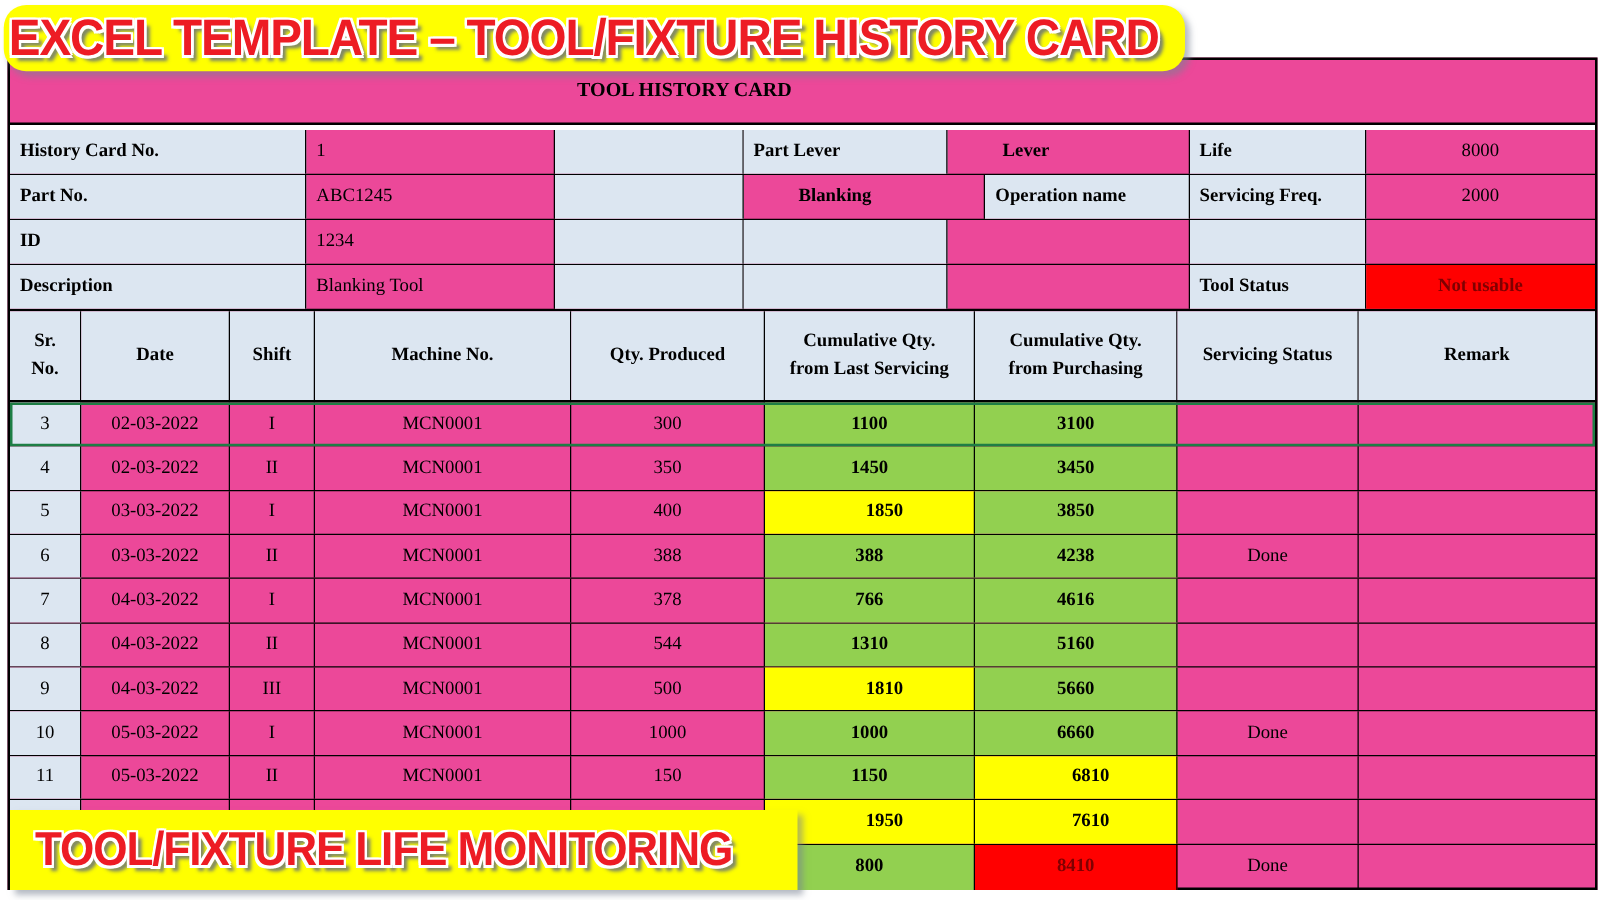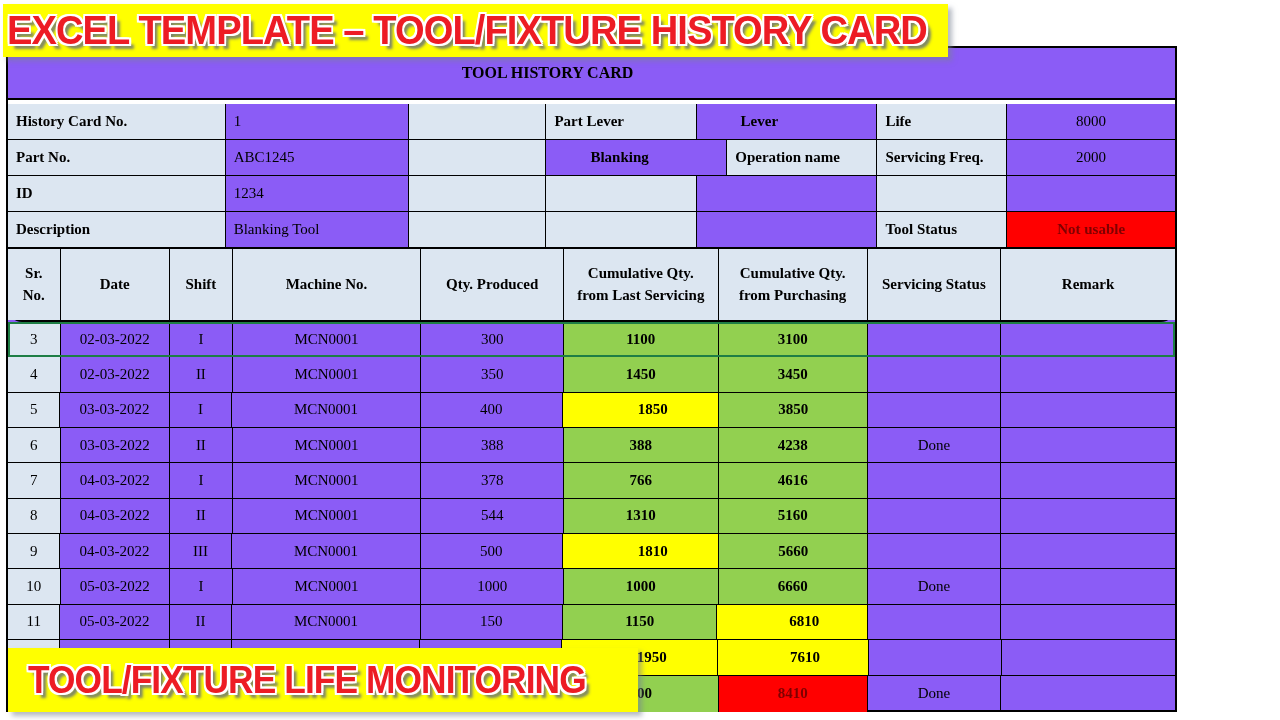--- a/index.html
+++ b/index.html
@@ -8,41 +8,41 @@
     --grid:#000;
   }
   *{margin:0;padding:0;box-sizing:border-box;}
   html,body{background:#fff;}
   body{
     width:1280px;height:720px;position:relative;overflow:hidden;
     font-family:"Liberation Serif", serif;font-size:15px;color:#000;
   }
   
   .sheet{
-    position:absolute;left:6px;top:46px;width:1171px;height:666px;
-    border:2px solid var(--grid);background:#8b5cf6;
+    position:absolute;left:6px;top:46px;width:1272px;height:666px;
+    border:2px solid var(--grid);background:#ec4899;
   }
   .title-row{height:52px;border-bottom:2px solid var(--grid);display:flex;align-items:center;}
   .title-span{width:1079px;text-align:center;font-weight:bold;font-size:16px;}
   .gap-row{height:4px;background:#fff;}
   .info-row{display:flex;height:36px;border-bottom:1px solid var(--grid);}
   .info-row.last{border-bottom:2px solid var(--grid);height:37px;}
   .cell{
     border-right:1px solid var(--grid);display:flex;align-items:center;
     overflow:hidden;white-space:nowrap;
   }
   .lbl{font-weight:bold;padding-left:8px;background:var(--header_fill);}
   .val{padding-left:8px;}
   .val-b{padding-left:8px;font-weight:bold;margin-left:36px;}
   .ctr{justify-content:center;}
   .w-lbl{width:244px}.w-val{width:205px}.w-extra{width:155px;background:var(--header_fill);}
   .w-midlbl{width:168px}.w-midval{width:162px}.w-rlbl{width:145px}
   .w-rval{width:189px;border-right:none;}
   
-  .thead{display:flex;height:73px;border-bottom:2px solid var(--grid);border-radius:14px;}
+  .thead{display:flex;height:73px;border-bottom:2px solid var(--grid);}
   .th{
     background:var(--header_fill);font-weight:bold;justify-content:center;text-align:center;
     white-space:pre-line;line-height:1.45;
   }
   .c0{width:57px}.c1{width:119px}.c2{width:68px}.c3{width:205px}.c4{width:155px}
   .c5{width:168px}.c6{width:162px}.c7{width:145px}.c8{width:189px;border-right:none;}
   
   .trow{display:flex;border-bottom:1px solid var(--grid);}
   .trow:last-child{border-bottom:none;}
   .trow .cell{justify-content:center;}
@@ -50,21 +50,21 @@
   .num{font-weight:bold;}
   .fill-green{background:var(--green);}
   .fill-yellow{background:var(--yellow);padding-left:24px;}
   .fill-red{background:var(--red);color:var(--red_text);font-weight:bold;}
   .trow.selected{outline:2px solid var(--selection);outline-offset:-2px;position:relative;z-index:2;}
   
   .banner{
     position:absolute;background:var(--banner_bg);display:flex;align-items:center;z-index:5;
     box-shadow:4px 4px 5px rgba(120,130,145,0.55);
   }
-  .banner-top{left:3px;top:4px;width:945px;height:53px;padding-left:4px;}
+  .banner-top{left:3px;top:4px;width:945px;height:53px;padding-left:4px;border-radius:18px;}
   .banner-bottom{left:8px;top:648px;width:630px;height:64px;padding-left:20px;}
   .banner-text{
     font-family:"Liberation Sans", sans-serif;font-weight:bold;color:var(--banner_text);
     letter-spacing:-1px;white-space:nowrap;transform:scaleX(0.93);transform-origin:left center;
     text-shadow:
       -2px -2px 0 #fff, 2px -2px 0 #fff, -2px 2px 0 #fff, 2px 2px 0 #fff,
       0 -2px 0 #fff, 0 2px 0 #fff, -2px 0 0 #fff, 2px 0 0 #fff,
       5px 5px 3px rgba(100,110,125,0.85);
   }
   .banner-top .banner-text{font-size:41px;}

